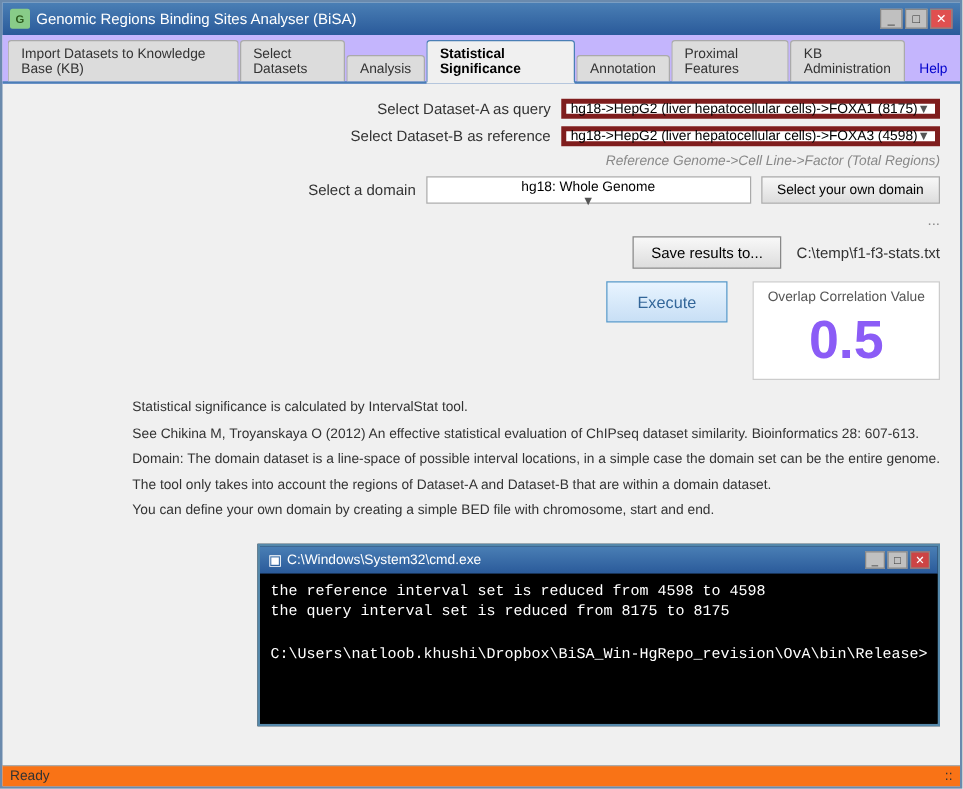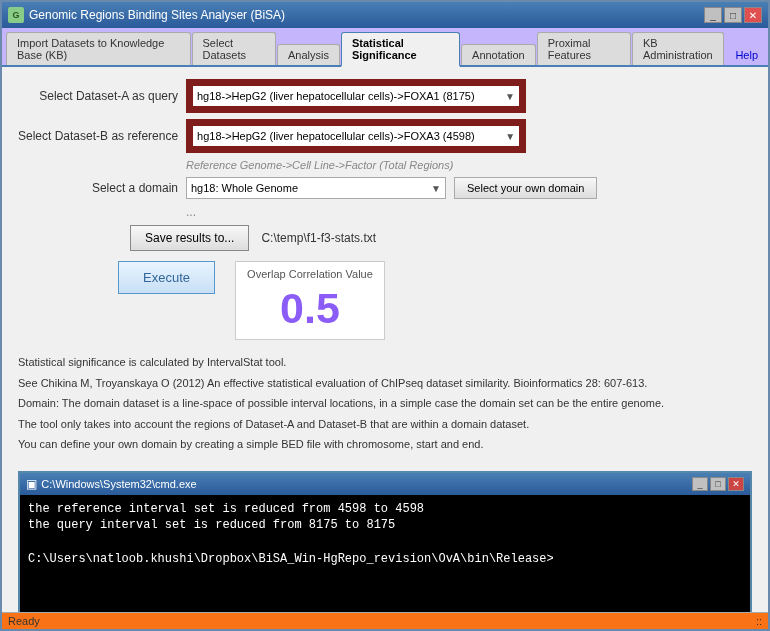--- a/index.html
+++ b/index.html
@@ -100,37 +100,38 @@
       cursor: pointer;
       font-size: 11px;
     }
     .content {
       flex: 1;
       padding: 12px 16px;
       display: flex;
       flex-direction: column;
       gap: 6px;
       overflow: hidden;
+      align-items: flex-end;
     }
     .form-row {
       display: flex;
       align-items: center;
       gap: 8px;
     }
     .form-label {
       min-width: 160px;
       text-align: right;
       color: #333;
       font-size: 12px;
     }
     .dropdown {
       flex: 1;
       max-width: 340px;
-      height: 34px;
-      border: 7px solid #7f1d1d;
+      height: 16px;
+      border: 4px solid #7f1d1d;
       background: white;
       display: flex;
       align-items: center;
       justify-content: space-between;
       padding: 2px 4px;
       font-size: 11px;
       cursor: pointer;
       position: relative;
     }
     .dropdown-arrow {
@@ -157,20 +158,21 @@
       width: 260px;
       height: 22px;
       border: 1px solid #aaa;
       background: white;
       display: flex;
       align-items: center;
       justify-content: space-between;
       padding: 2px 4px;
       font-size: 11px;
       cursor: pointer;
+      flex-direction: column;
     }
     .btn-own-domain {
       padding: 4px 12px;
       border: 1px solid #aaa;
       background: linear-gradient(to bottom, #f8f8f8, #ddd);
       cursor: pointer;
       font-size: 11px;
     }
     .ellipsis-row {
       margin-left: 168px;

